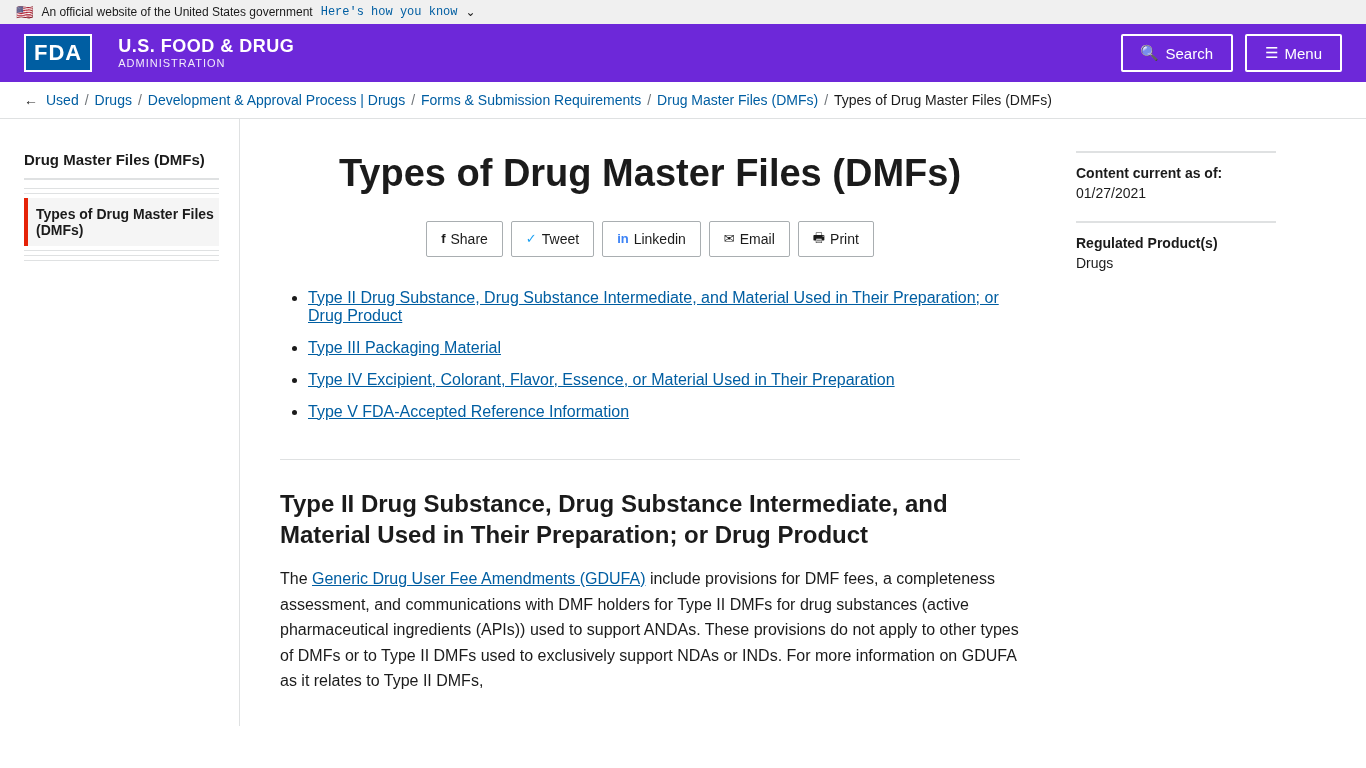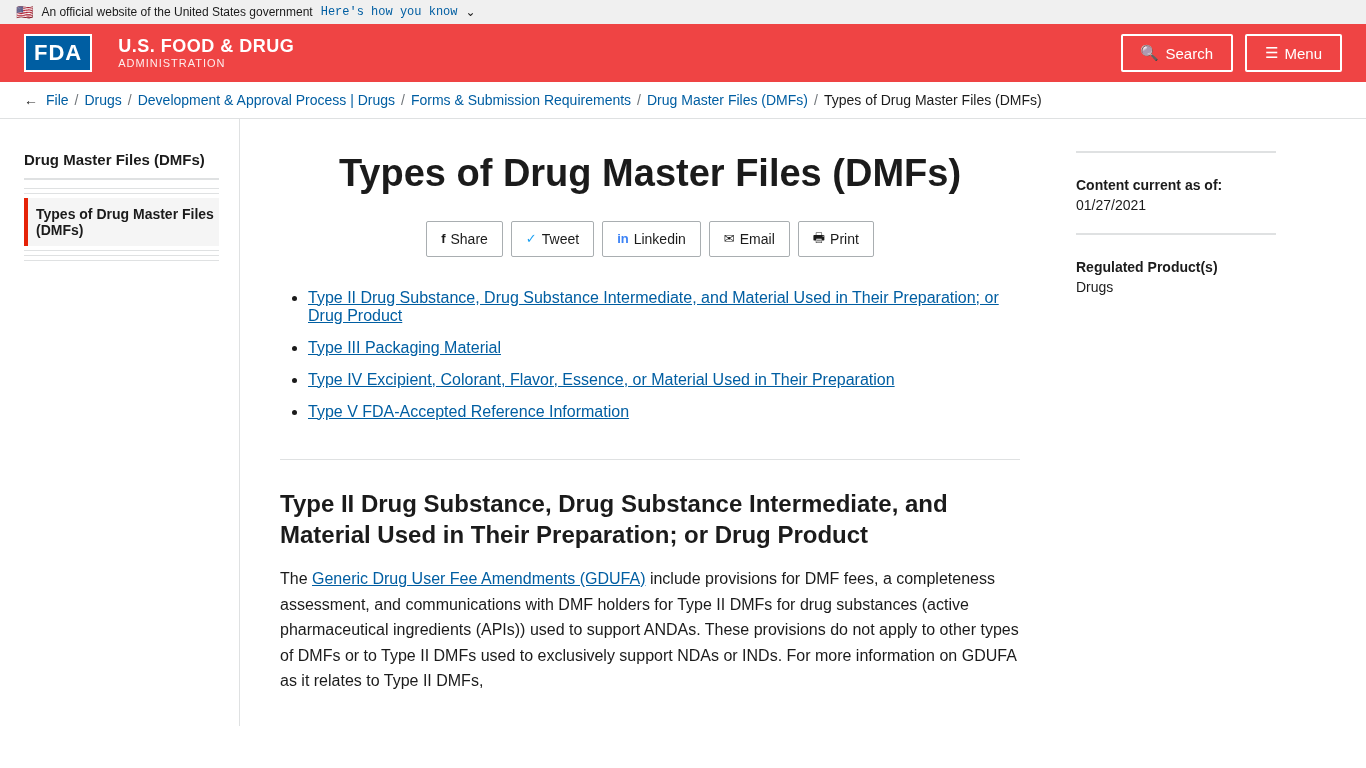--- a/index.html
+++ b/index.html
@@ -12,21 +12,21 @@
       font-size: 12px;
       display: flex;
       align-items: center;
       gap: 8px;
     }
     .gov-banner .flag { font-size: 14px; }
     .gov-banner a { color: #005ea2; text-decoration: none; font-family: Liberation Mono, monospace; }
 
     
     .site-header {
-      background: #ef4444;
+      background: #6d28d9;
       padding: 10px 24px;
       display: flex;
       align-items: center;
       justify-content: space-between;
     }
     .fda-logo {
       display: flex;
       align-items: center;
       gap: 12px;
       color: white;
@@ -208,21 +208,21 @@
     }
 
     
     .right-rail {
       width: 240px;
       min-width: 220px;
       padding: 32px 24px 32px 16px;
     }
     .right-rail-section {
       border-top: 2px solid #dfe1e2;
-      padding-top: 24px;
+      padding-top: 12px;
       margin-bottom: 20px;
     }
     .right-rail-label {
       font-size: 14px;
       font-weight: 700;
       color: #1b1b1b;
       margin-bottom: 4px;
     }
     .right-rail-value {
       font-size: 14px;
@@ -254,21 +254,21 @@
     </button>
     <button class="header-btn">
       <span>☰</span>
       <span>Menu</span>
     </button>
   </nav>
 </header>
 
 <nav class="breadcrumb">
   <span class="back-arrow">←</span>
-  <a href="#">File</a>
+  <a href="#">Used</a>
   <span class="sep">/</span>
   <a href="#">Drugs</a>
   <span class="sep">/</span>
   <a href="#">Development &amp; Approval Process | Drugs</a>
   <span class="sep">/</span>
   <a href="#">Forms &amp; Submission Requirements</a>
   <span class="sep">/</span>
   <a href="#">Drug Master Files (DMFs)</a>
   <span class="sep">/</span>
   <span>Types of Drug Master Files (DMFs)</span>

